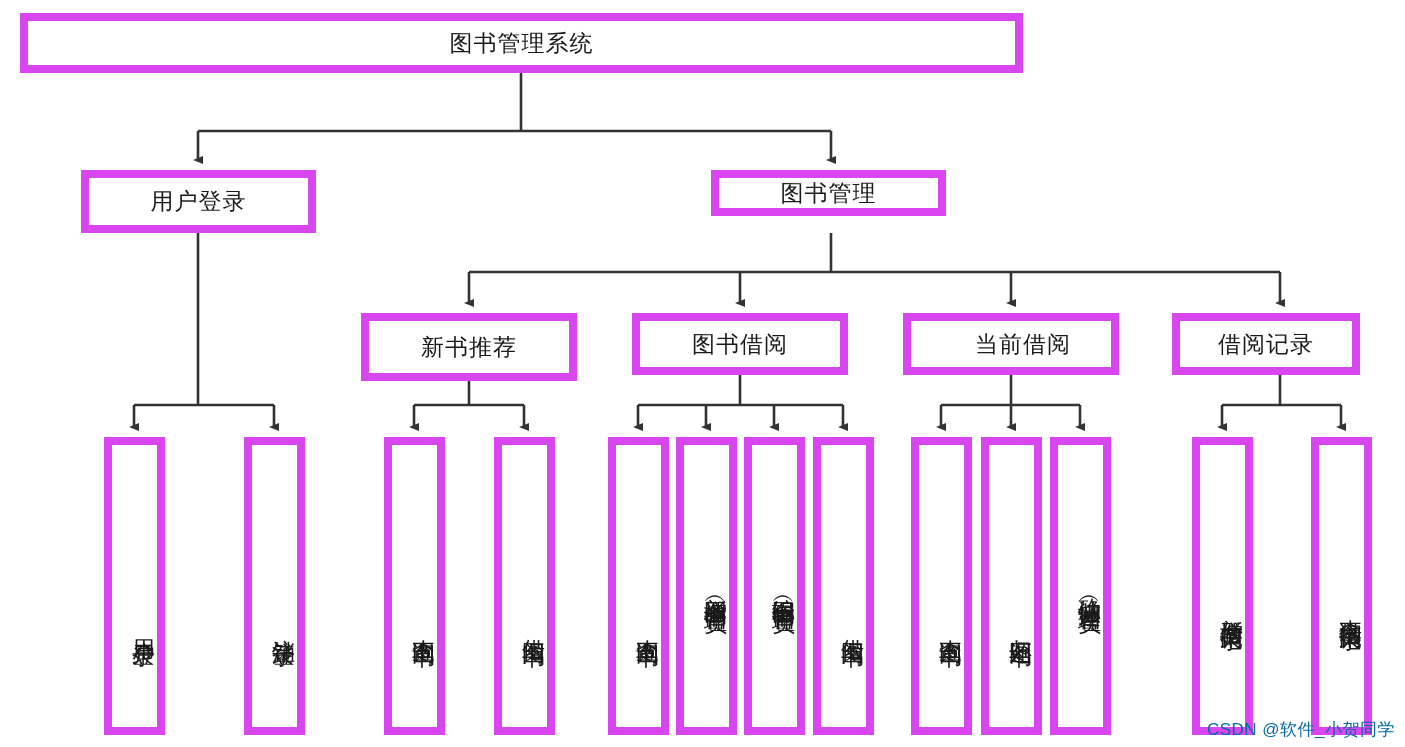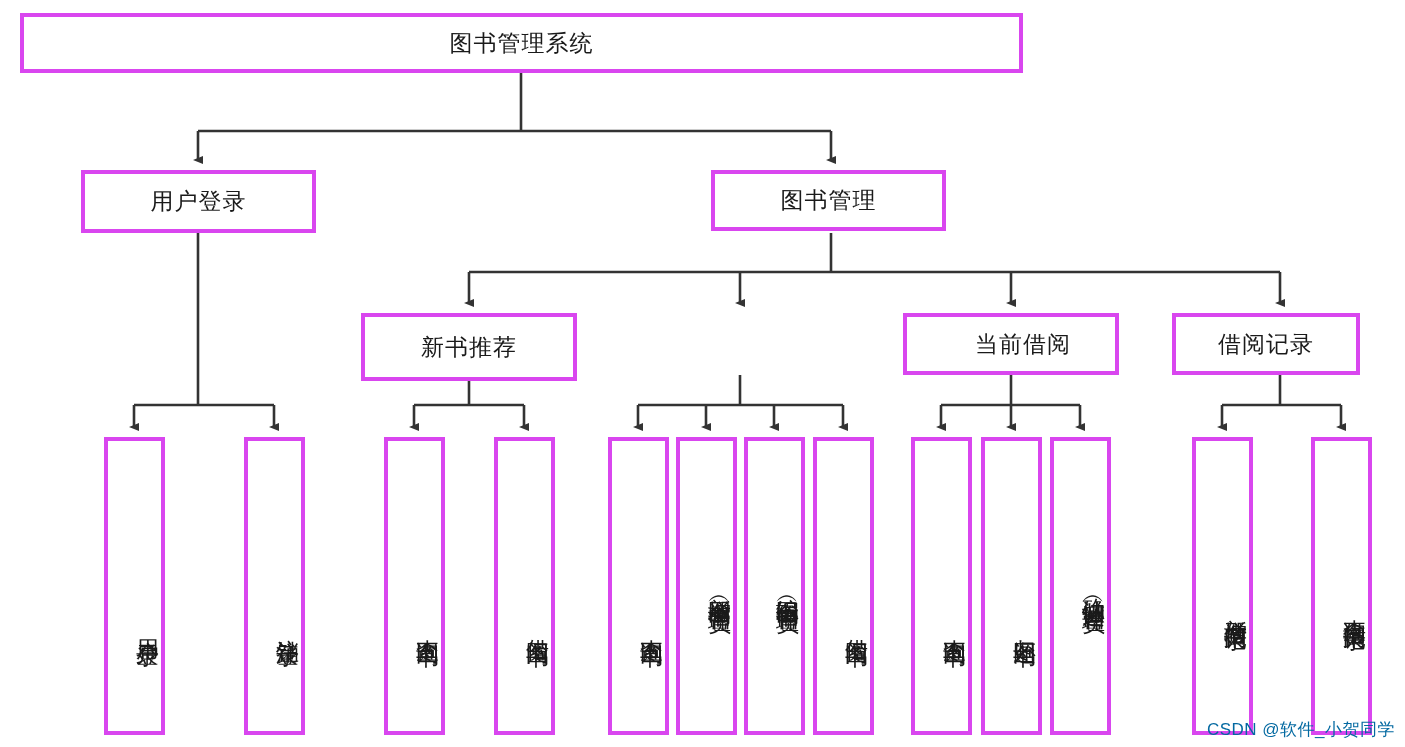--- a/index.html
+++ b/index.html
@@ -22,21 +22,21 @@
     left: 0;
     top: 0;
     width: 1405px;
     height: 747px;
     pointer-events: none;
   }
   .node {
     position: absolute;
     box-sizing: border-box;
     background: #ffffff;
-    border: 4px solid #d946ef;
+    border: 8px solid #d946ef;
     display: flex;
     align-items: center;
     justify-content: center;
     color: #1a1a1a;
   }
   .node.horiz {
     font-size: 23px;
     letter-spacing: 1px;
   }
   .node.vert {
@@ -122,26 +122,29 @@
     </g>
   </svg>
 
   <div class="node horiz" style="left:20px; top:13px; width:1003px; height:60px;">
     <span class="label">图书管理系统</span>
   </div>
 
   <div class="node horiz" style="left:81px; top:170px; width:235px; height:63px;">
     <span class="label">用户登录</span>
   </div>
-  <div class="node horiz" style="left:711px; top:170px; width:235px; height:61px;">
+  <div class="node horiz" style="left:711px; top:170px; width:235px; height:46px;">
     <span class="label">图书管理</span>
   </div>
 
   <div class="node horiz" style="left:361px; top:313px; width:216px; height:68px;">
     <span class="label">新书推荐</span>
+  </div>
+  <div class="node horiz" style="left:632px; top:313px; width:216px; height:62px;">
+    <span class="label">图书借阅</span>
   </div>
   <div class="node horiz" style="left:903px; top:313px; width:216px; height:62px;padding-left:24px;">
     <span class="label">当前借阅</span>
   </div>
   <div class="node horiz" style="left:1172px; top:313px; width:188px; height:62px;">
     <span class="label">借阅记录</span>
   </div>
 
   <div class="node vert" style="left:104px; top:437px; width:61px; height:298px; padding-top:78px;">
     <span class="label">用户登录</span>

